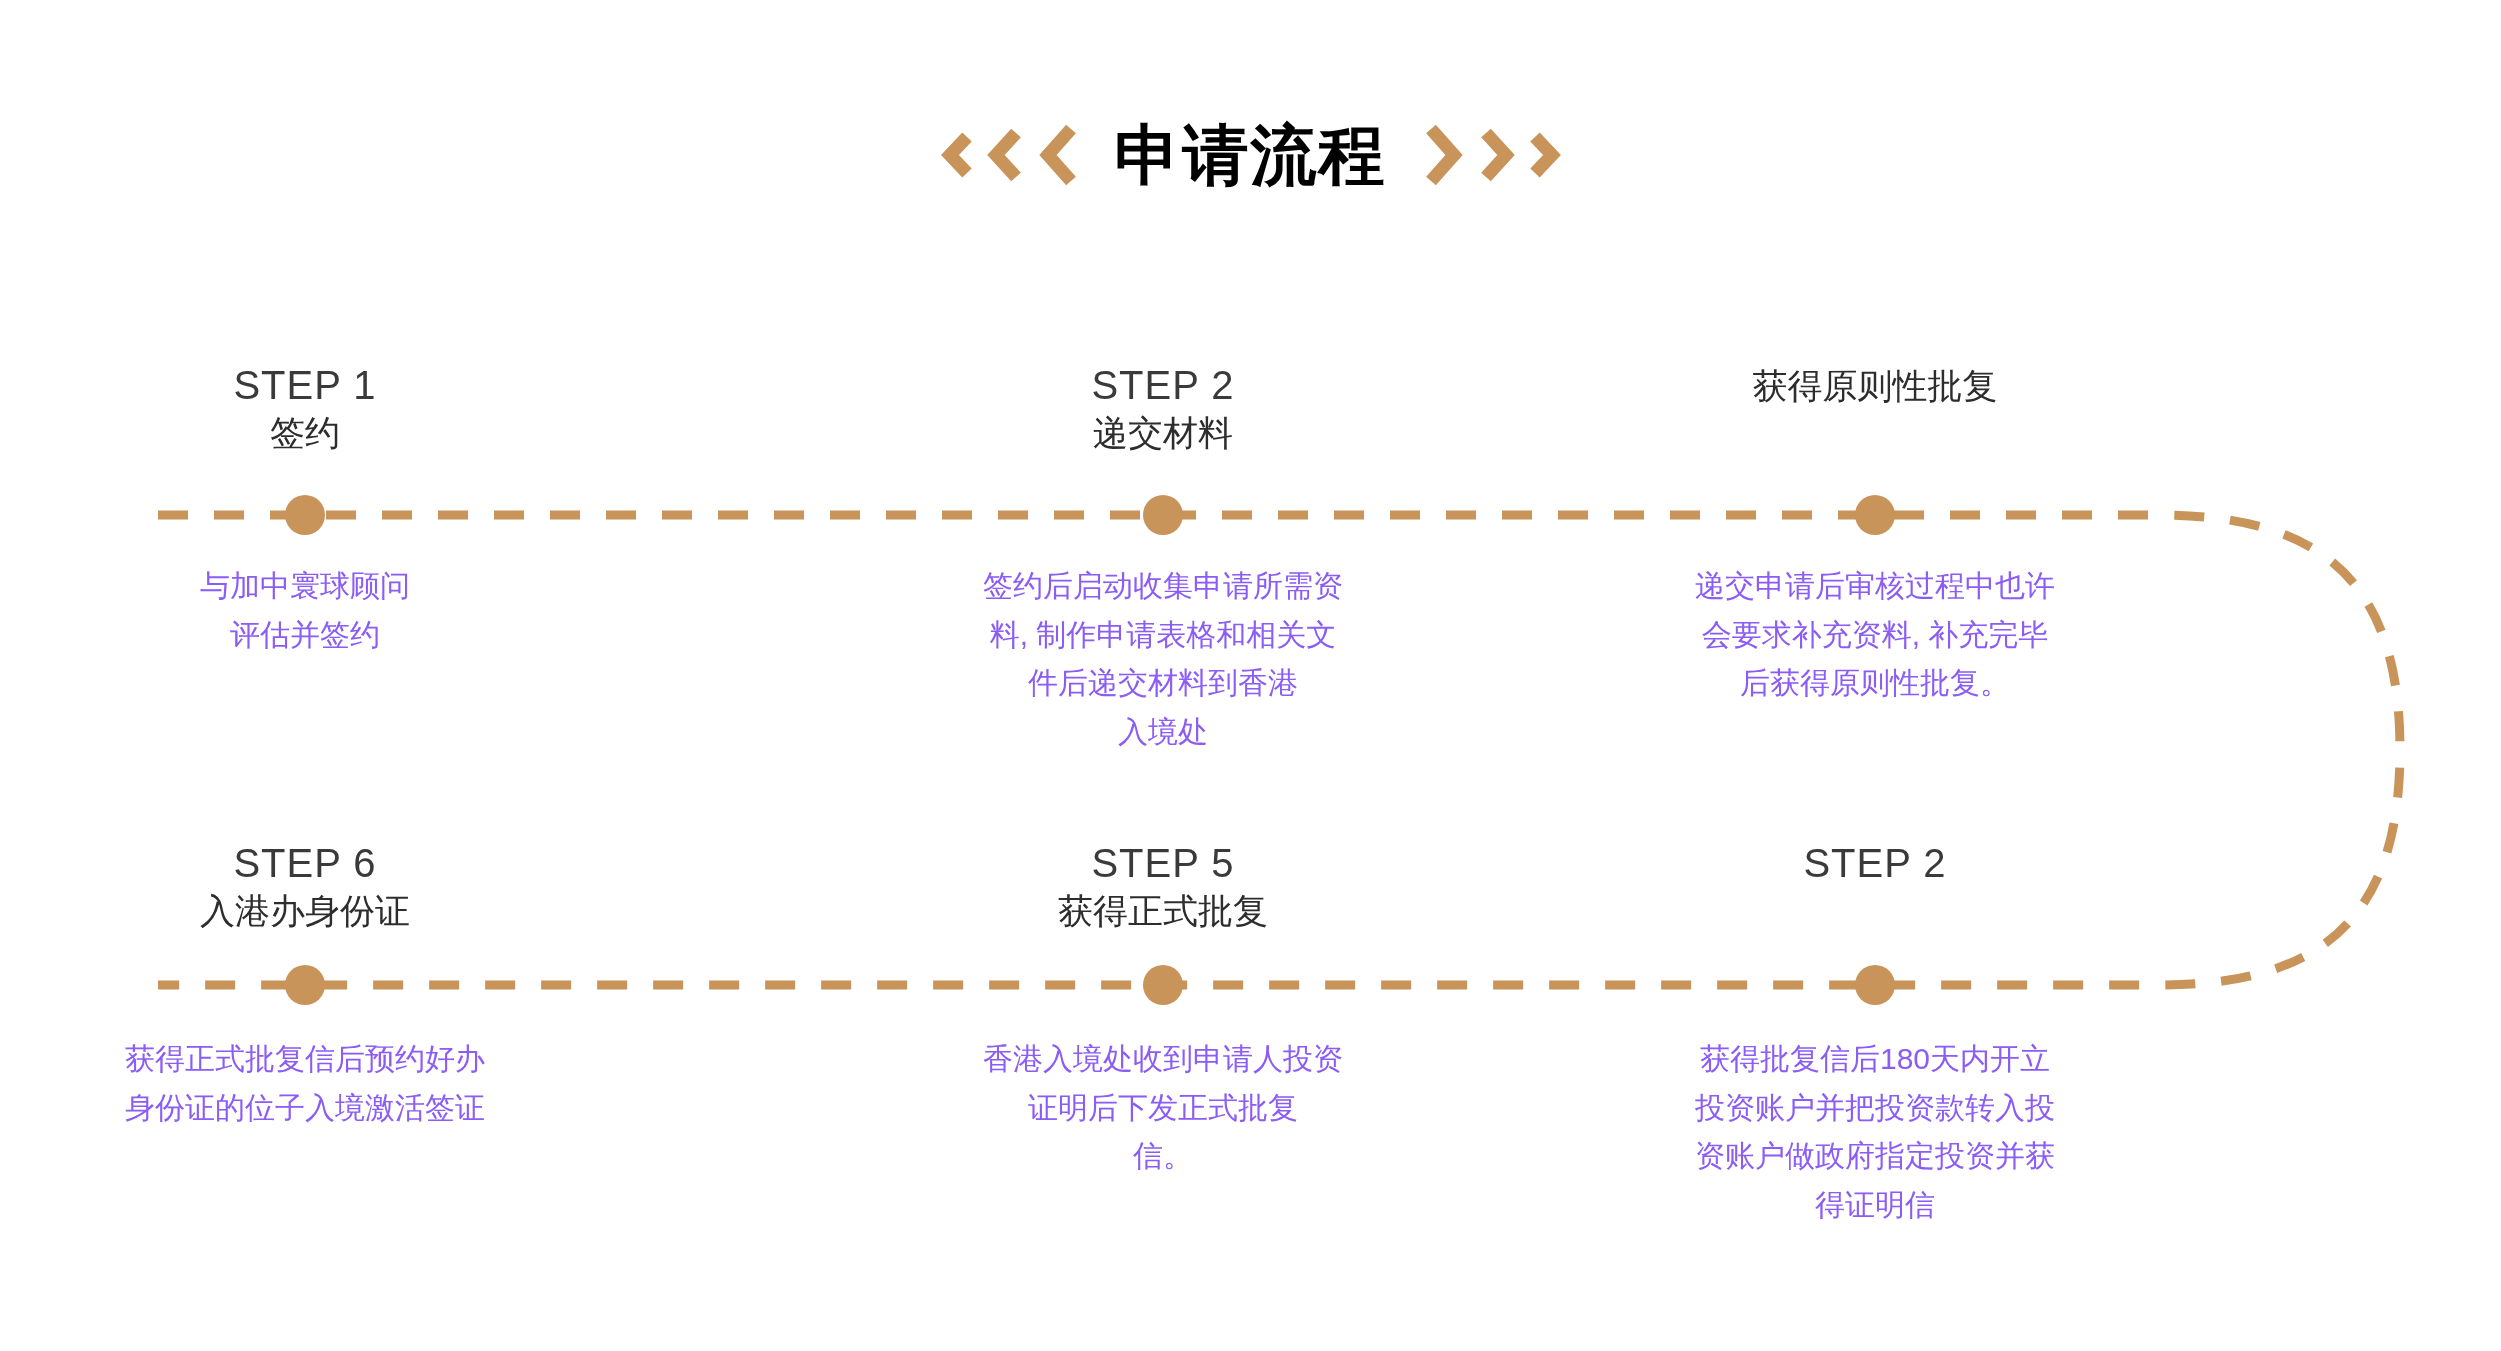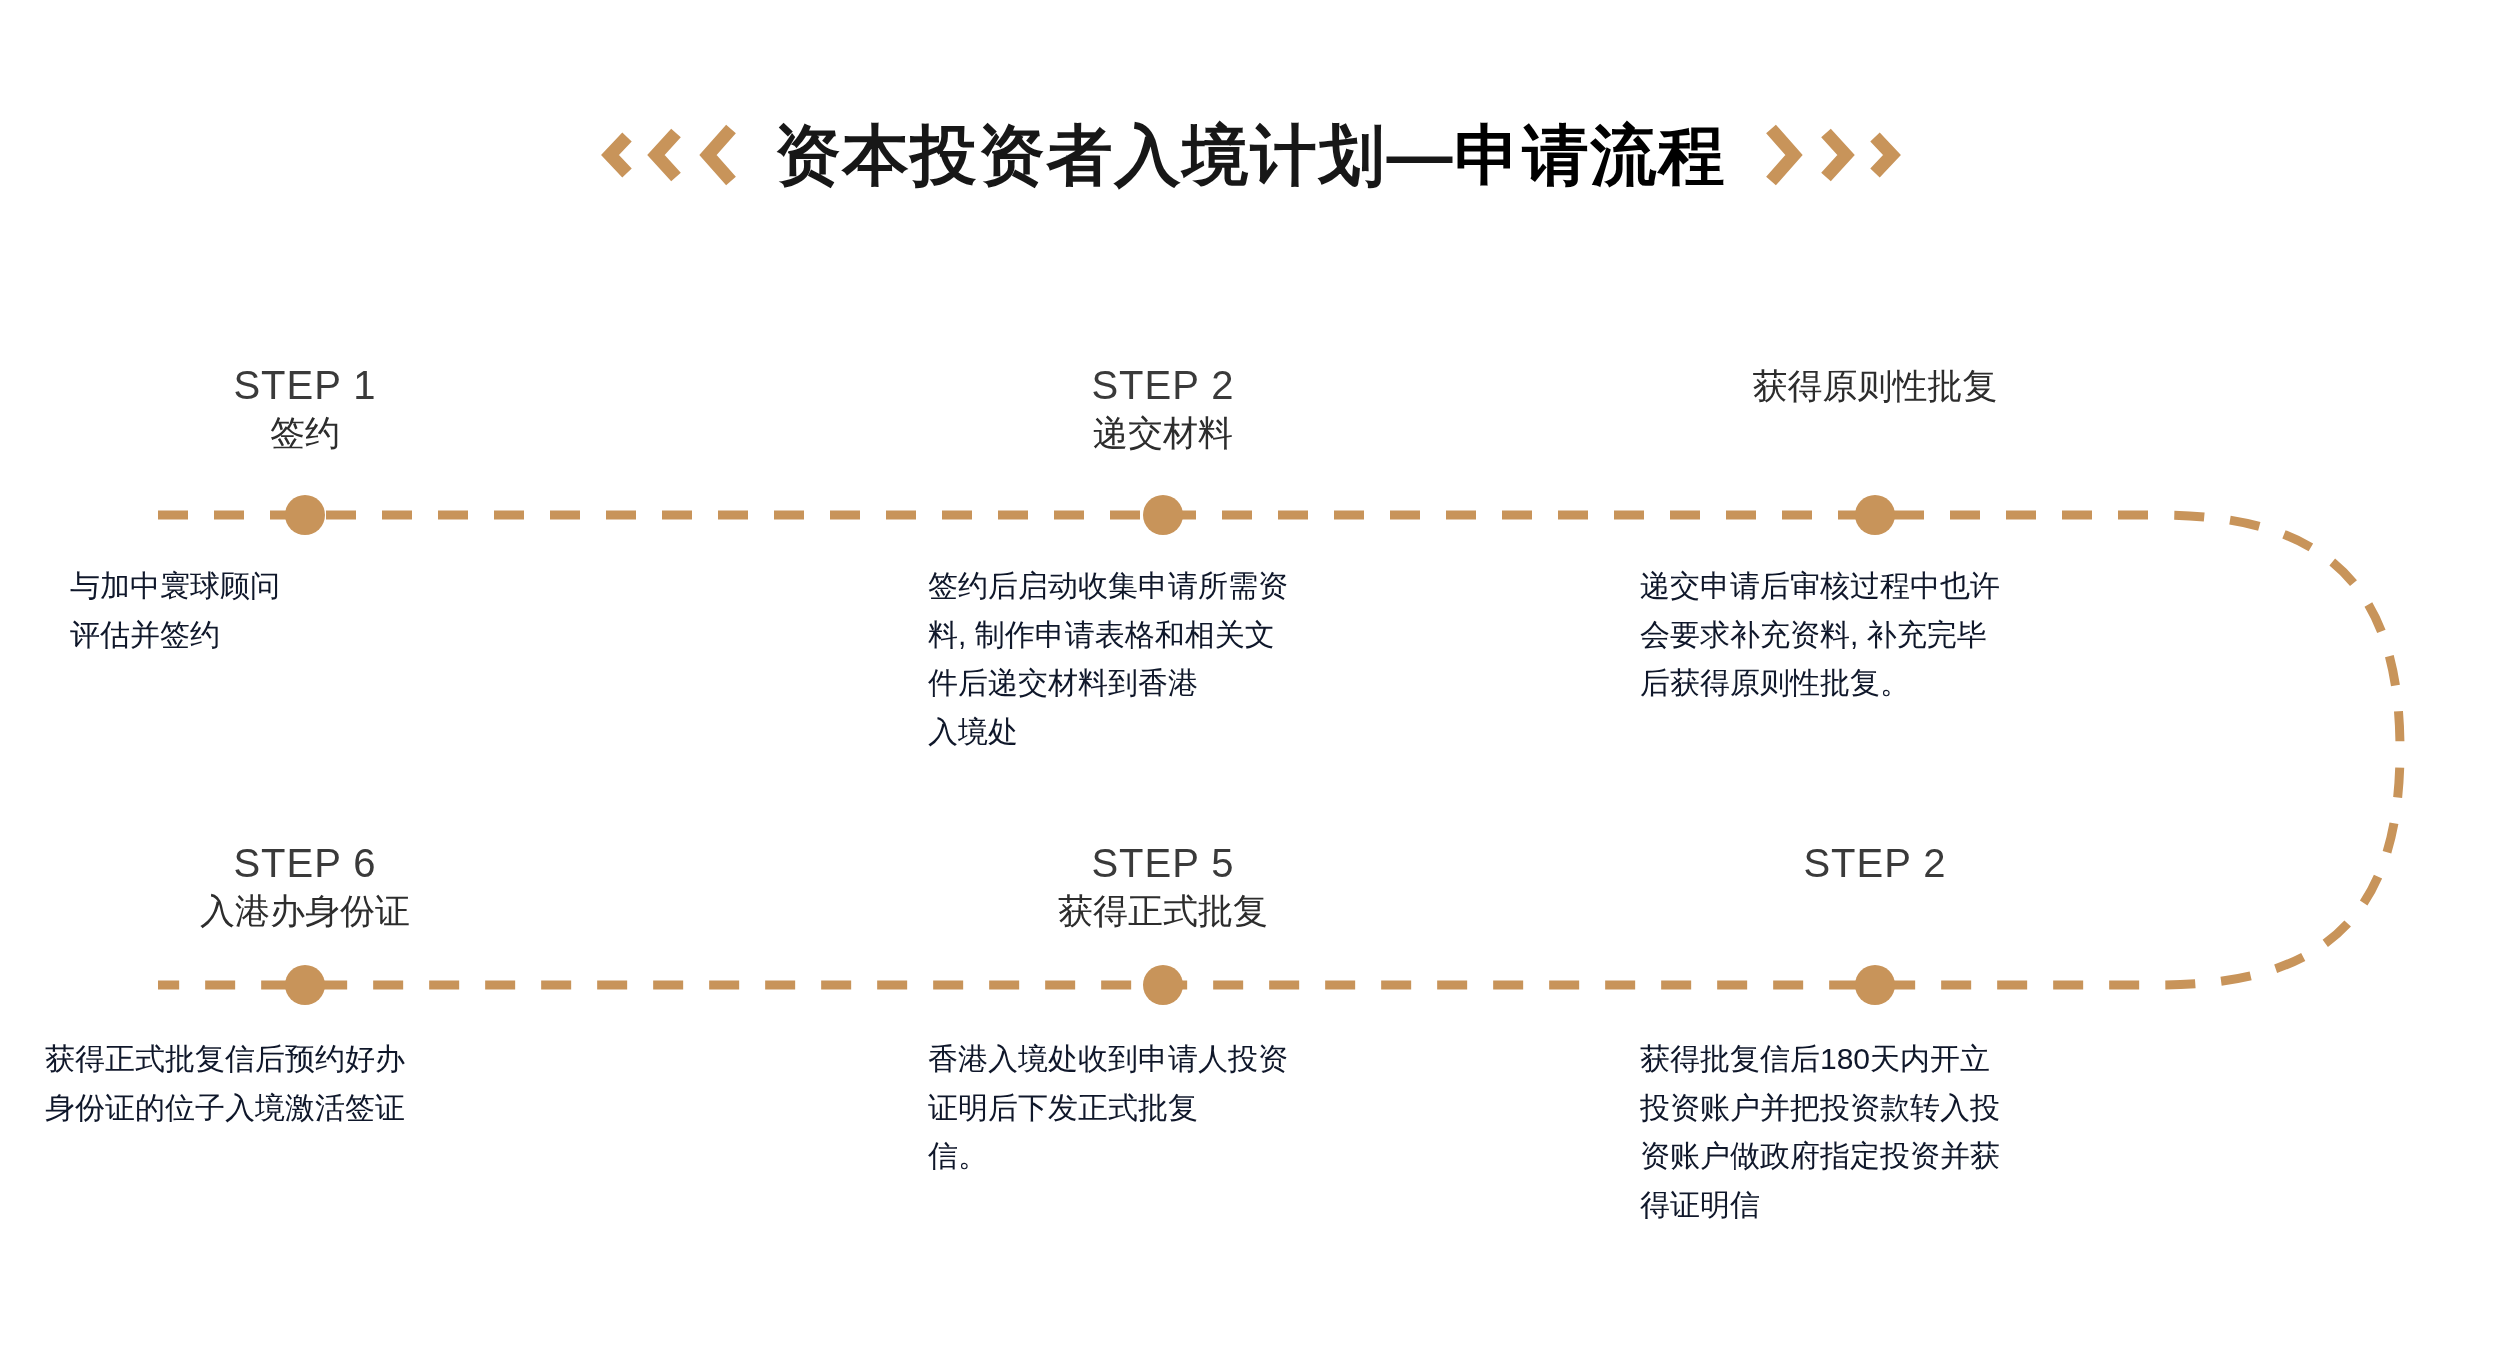--- a/index.html
+++ b/index.html
@@ -90,24 +90,24 @@
   .step-title {
     font-size: 35px;
     color: #2d2d2d;
     line-height: 1.24;
     white-space: nowrap;
     margin-top: 2px;
   }
   .step-body {
     position: absolute;
     width: 470px;
-    text-align: left;
+    text-align: center;
     font-size: 30px;
     line-height: 1.62;
-    color: #0f172a;
+    color: #8b5cf6;
   }
   .step-body div { white-space: nowrap; }
 </style>
 </head>
 <body>
 
 <div id="title-bar">
 
   <span class="chev-group">
     <svg class="chev" width="34" height="46" viewBox="0 0 34 46" aria-hidden="true">
@@ -115,21 +115,20 @@
       </svg>
     <svg class="chev" width="40" height="56" viewBox="0 0 40 56" aria-hidden="true">
         <path d="M31 6 L11 28 L31 50"></path>
       </svg>
     <svg class="chev" width="46" height="66" viewBox="0 0 46 66" aria-hidden="true">
         <path d="M36 7 L13 33 L36 59"></path>
       </svg>
   </span>
 
   <span id="title-text">
-    <span class="title-black">资本投资者入境计划—</span>
       <span class="title-accent">申请流程</span>
   </span>
 
   <span class="chev-group">
     <svg class="chev" width="46" height="66" viewBox="0 0 46 66" aria-hidden="true">
         <path d="M10 7 L33 33 L10 59"></path>
       </svg>
     <svg class="chev" width="40" height="56" viewBox="0 0 40 56" aria-hidden="true">
         <path d="M9 6 L29 28 L9 50"></path>
       </svg>

